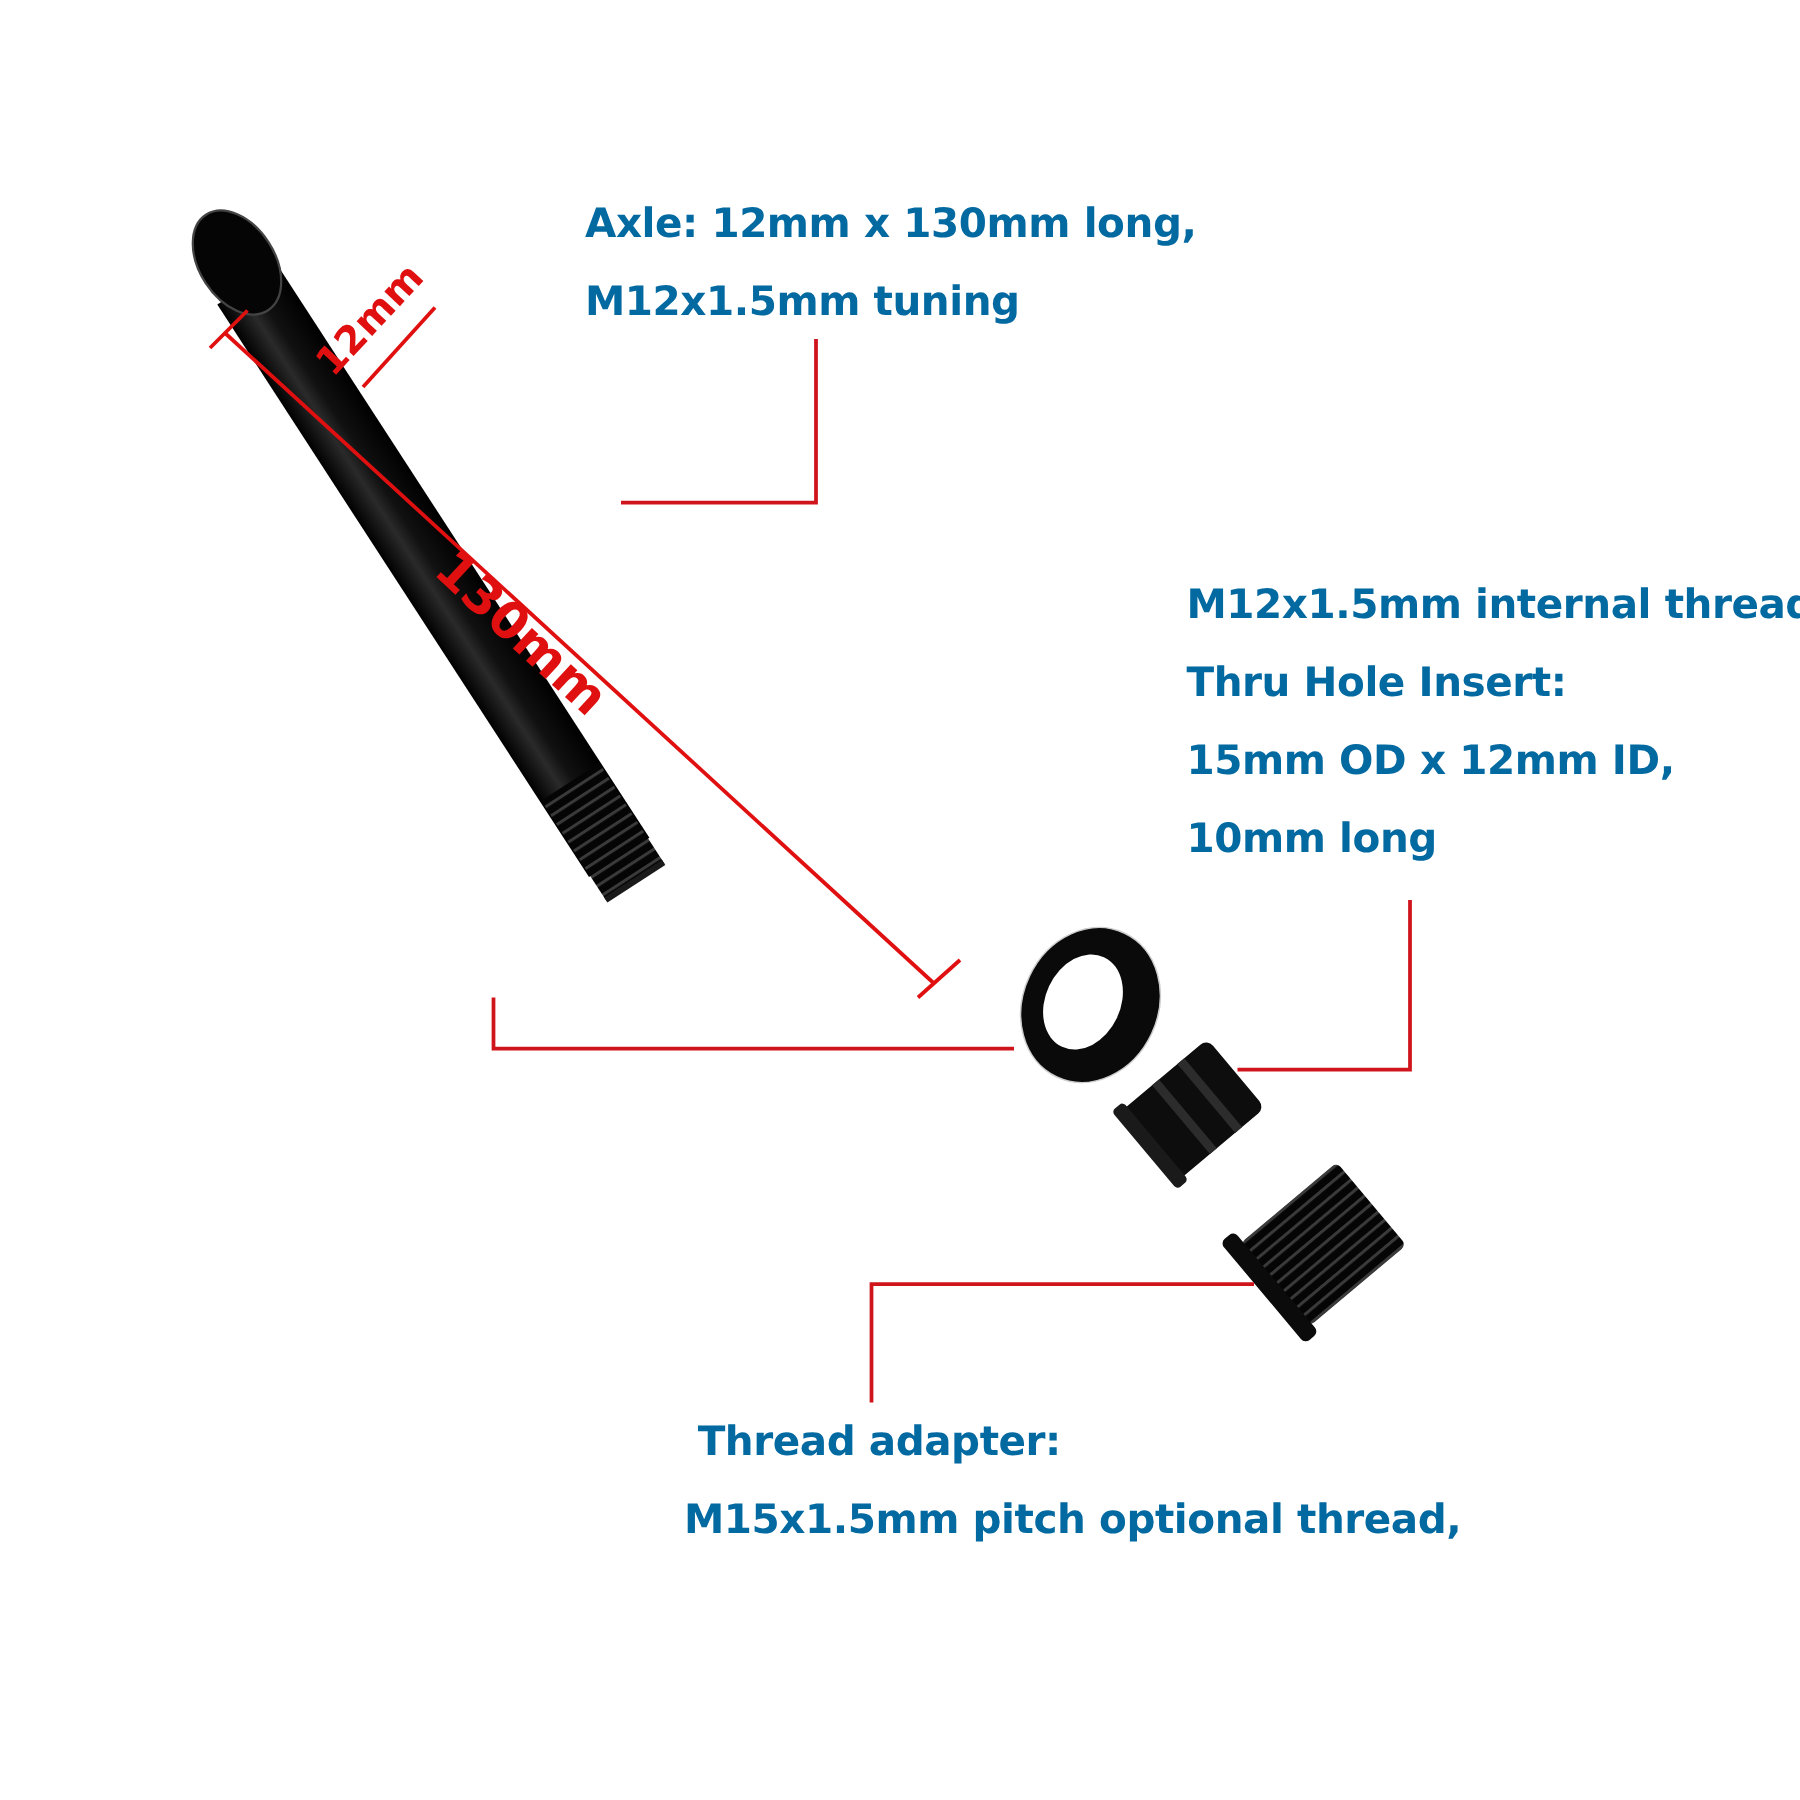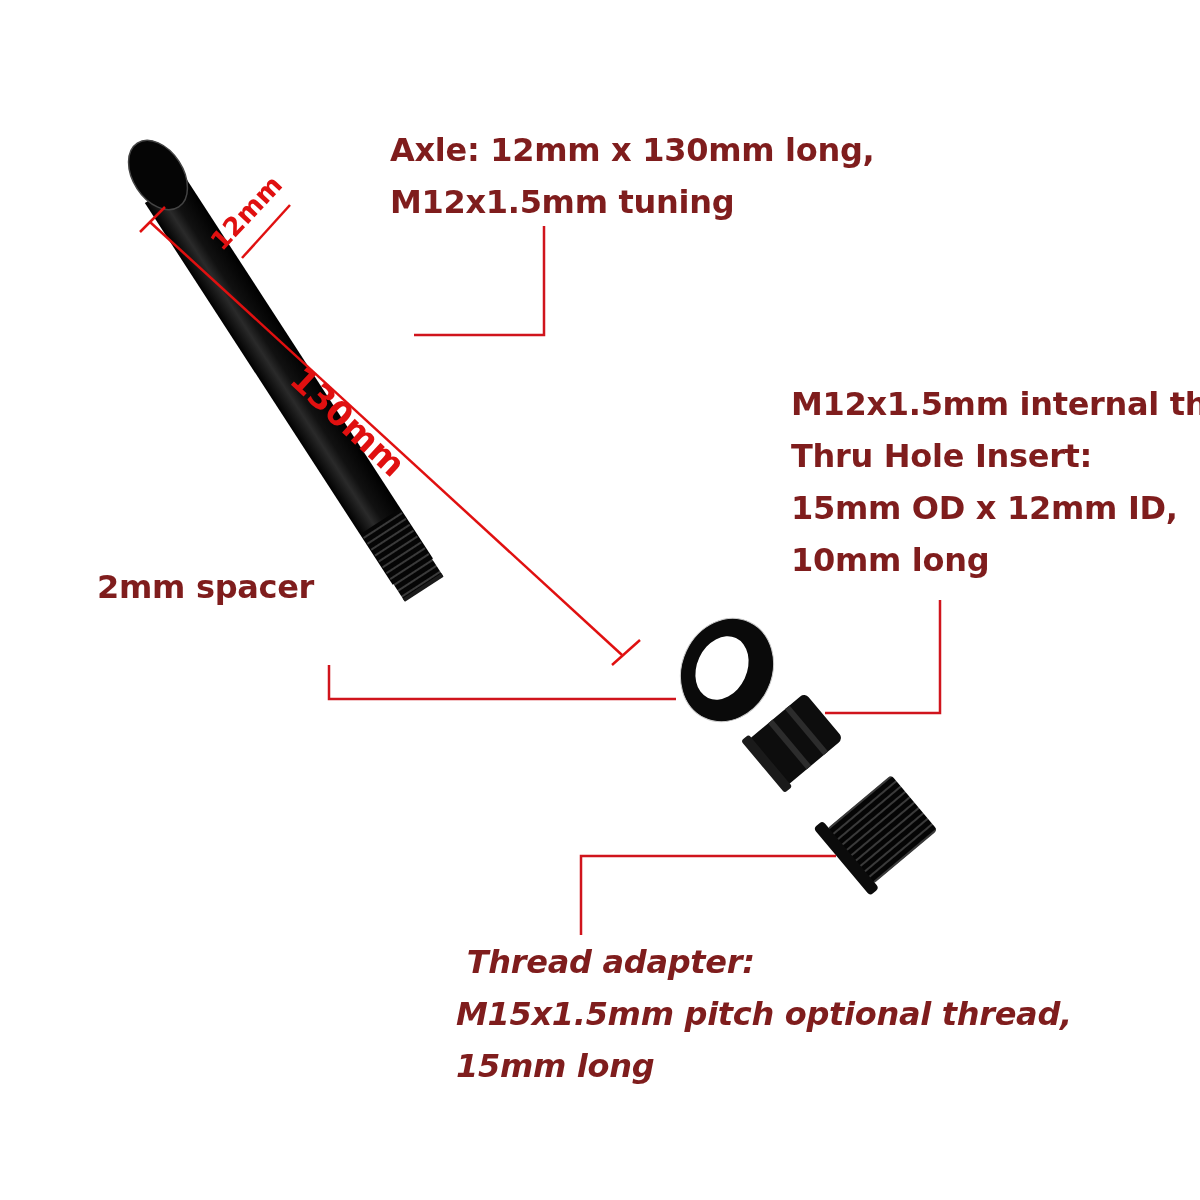--- a/index.html
+++ b/index.html
@@ -1,18 +1,18 @@
 <!DOCTYPE html>
 <html><head>
 <meta charset="utf-8">
 <style>
   html, body { margin:0; padding:0; background:#ffffff; }
   #canvas { position:relative; width:1200px; height:1200px; overflow:hidden; background:#ffffff; font-family:"DejaVu Sans", sans-serif; }
   svg.art { position:absolute; left:0; top:0; }
-  .label { position:absolute; color:#7f1d1d; font-weight:bold; font-size:32px; line-height:52px; white-space:nowrap; letter-spacing:-0.3px; }
+  .label { position:absolute; color:#0369a1; font-weight:bold; font-size:27px; line-height:52px; white-space:nowrap; letter-spacing:-0.3px; }
   .dim { font-family:"DejaVu Sans", sans-serif; font-weight:bold; fill:#e01010; }
 </style>
 </head>
 <body>
 
 <div id="canvas">
   <svg class="art" width="1200" height="1200" viewBox="0 0 1200 1200">
     <defs>
       <linearGradient id="rodGrad" x1="0" y1="0" x2="1" y2="0">
         <stop offset="0" stop-color="#000"></stop>
@@ -78,21 +78,19 @@
   </div>
 
   <div class="label" style="left:791px; top:378px;">
     <div>M12x1.5mm internal thread</div>
     <div>Thru Hole Insert:</div>
     <div>15mm OD x 12mm ID,</div>
     <div>10mm long</div>
   </div>
 
   <div class="label" style="left:97px; top:561px;">
-    <div>2mm spacer</div>
   </div>
 
-  <div class="label" style="left:456px; top:936px;font-style:italic;">
+  <div class="label" style="left:456px; top:936px;">
     <div style="white-space:pre"> Thread adapter:</div>
     <div>M15x1.5mm pitch optional thread,</div>
-    <div>15mm long</div>
   </div>
 </div>
 
 </body></html>

